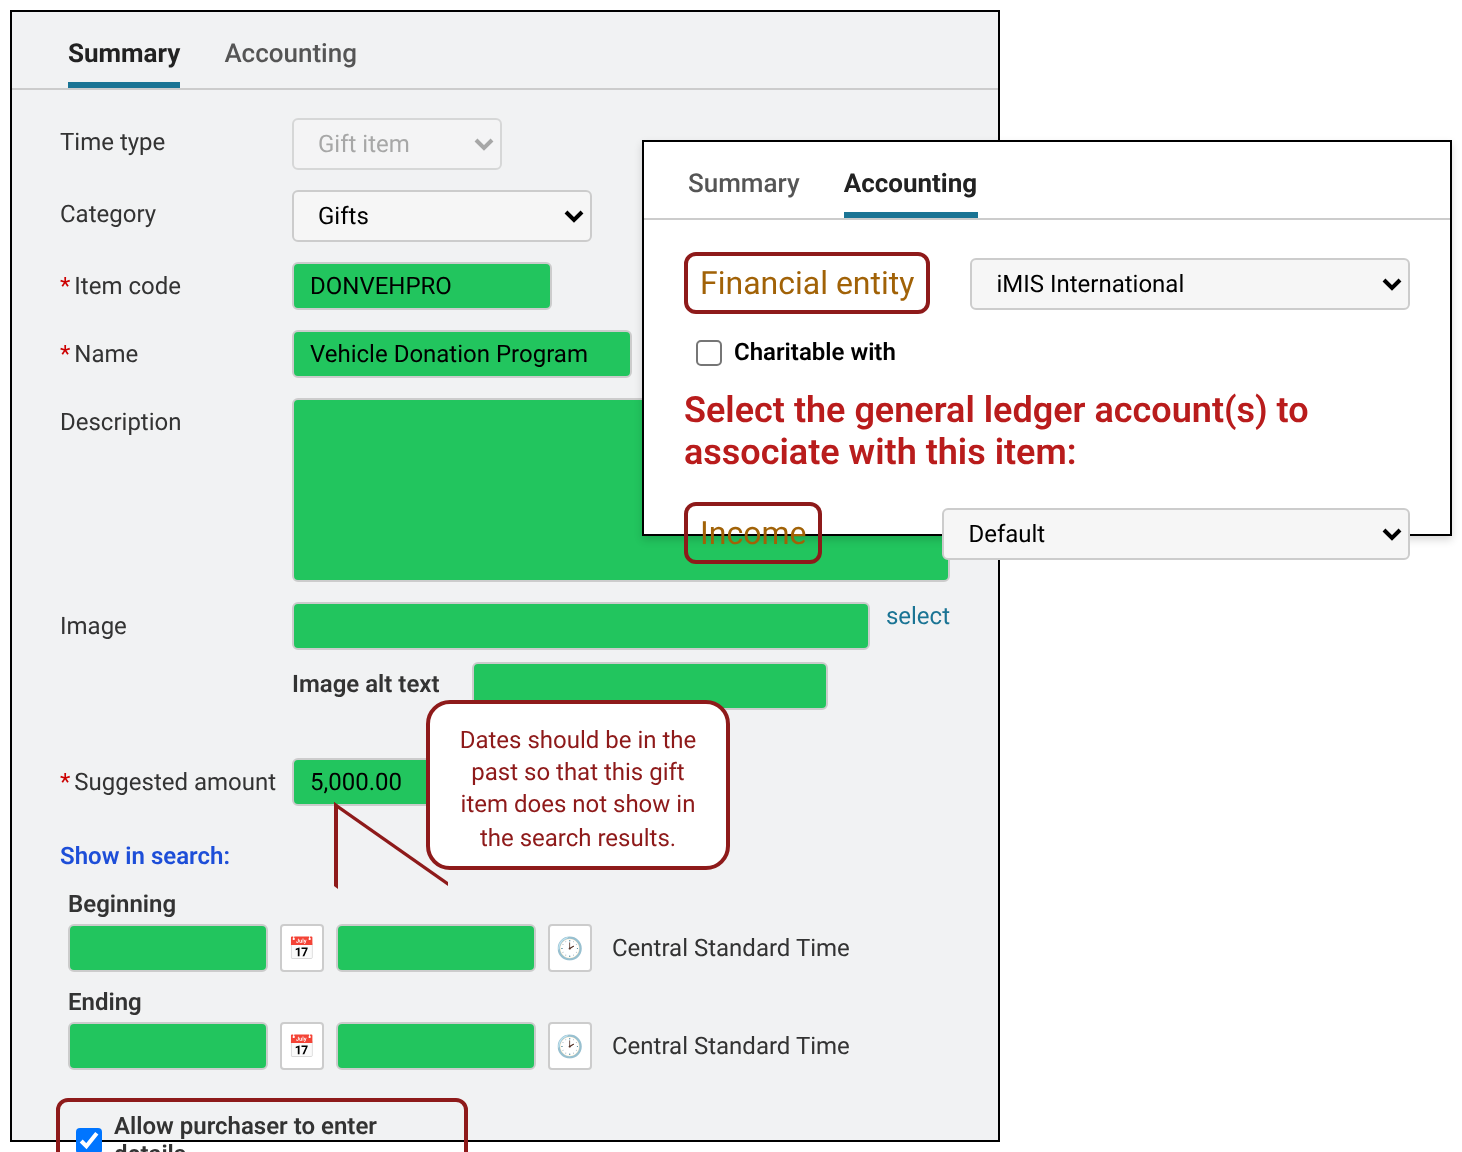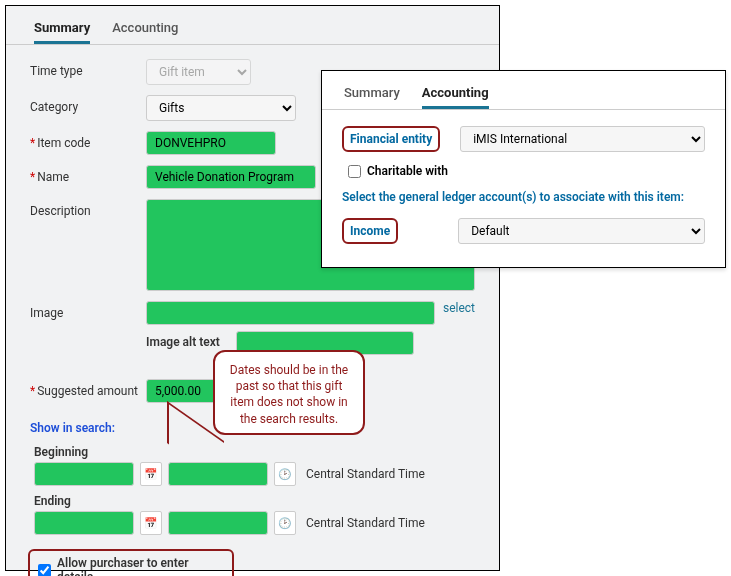--- a/index.html
+++ b/index.html
@@ -27,25 +27,25 @@
 .dtrow{display:flex;align-items:center;gap:6px}
 .dtrow input{width:100px}
 .picker{width:22px;height:24px;border:1px solid #ccc;border-radius:2px;display:flex;align-items:center;justify-content:center;background:#fff;font-size:11px;color:#555}
 .tz{font-size:12px;color:#333;margin-left:4px}
 .chkrow{display:flex;align-items:center;gap:6px;font-size:12px;font-weight:600;color:#333;margin:14px 0 0 22px;padding:5px 8px}
 .hl{border:2px solid #8e1a1a;border-radius:6px}
 .callout{position:absolute;left:213px;top:350px;width:152px;height:85px;border:2px solid #8e1a1a;border-radius:12px;background:#fff;padding:10px 8px;text-align:center;font-size:12px;color:#8e1a1a;line-height:1.35}
 .callout::after{content:"";position:absolute;left:-48px;bottom:-30px;width:55px;height:40px;border-top:2px solid #8e1a1a;border-left:2px solid #8e1a1a;border-bottom-left-radius:0;transform:skewY(35deg)}
 .ovform{padding:16px 20px}
 .ovrow{display:flex;align-items:center;margin-bottom:12px;font-size:12px}
-.ovlab{width:132px;font-weight:700;color:#0369a1;font-size:12px}
+.ovlab{width:132px;font-weight:400;color:#a16207;font-size:16px}
 .ovlab.hl{padding:4px 6px;width:auto;margin-right:20px}
 .ovsel{flex:1}
 .ovsel select{width:100%}
-.ovhelp{font-size:12px;font-weight:600;color:#0369a1;margin:6px 0 14px 0}
+.ovhelp{font-size:18px;font-weight:600;color:#b91c1c;margin:6px 0 14px 0}
 input[type=checkbox]{width:13px;height:13px}
 </style>
 </head>
 <body>
 
 <div class="panel main">
   <div class="tabs">
     <div class="tab active">Summary</div>
     <div class="tab">Accounting</div>
   </div>

